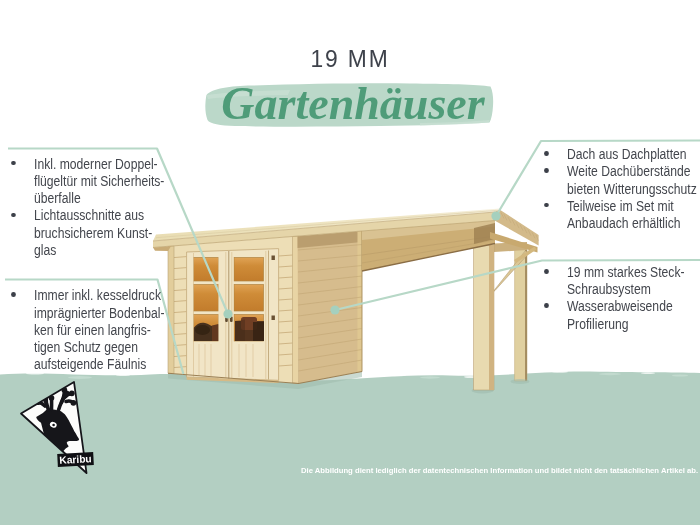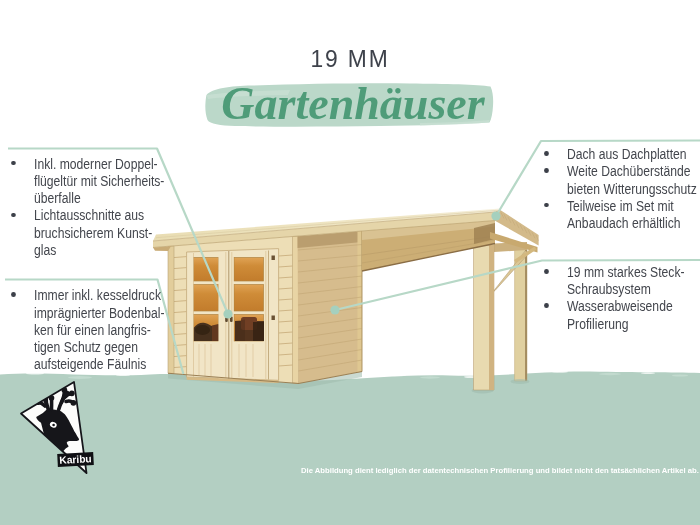--- a/index.html
+++ b/index.html
@@ -281,15 +281,15 @@
   <div class="it">Dach aus Dachplatten</div>
   <div class="it">Weite Dachüberstände<br>bieten Witterungsschutz</div>
   <div class="it">Teilweise im Set mit<br>Anbaudach erhältlich</div>
 </div>
 
 <div class="txt blist" style="left:567px;top:262.9px;">
   <div class="it">19 mm starkes Steck-<br>Schraubsystem</div>
   <div class="it">Wasserabweisende<br>Profilierung</div>
 </div>
 
-<div class="txt" style="left:301px;top:462px;font-size:7.7px;font-weight:bold;color:#ffffff;">Die Abbildung dient lediglich der datentechnischen Profilierung und bildet nicht den tatsächlichen Artikel ab.</div>
+<div class="txt" style="left:301px;top:462px;font-size:7.7px;font-weight:bold;color:#ffffff;">Die Abbildung dient lediglich der datentechnischen Information und bildet nicht den tatsächlichen Artikel ab.</div>
 
 </div>
 
 </body></html>

